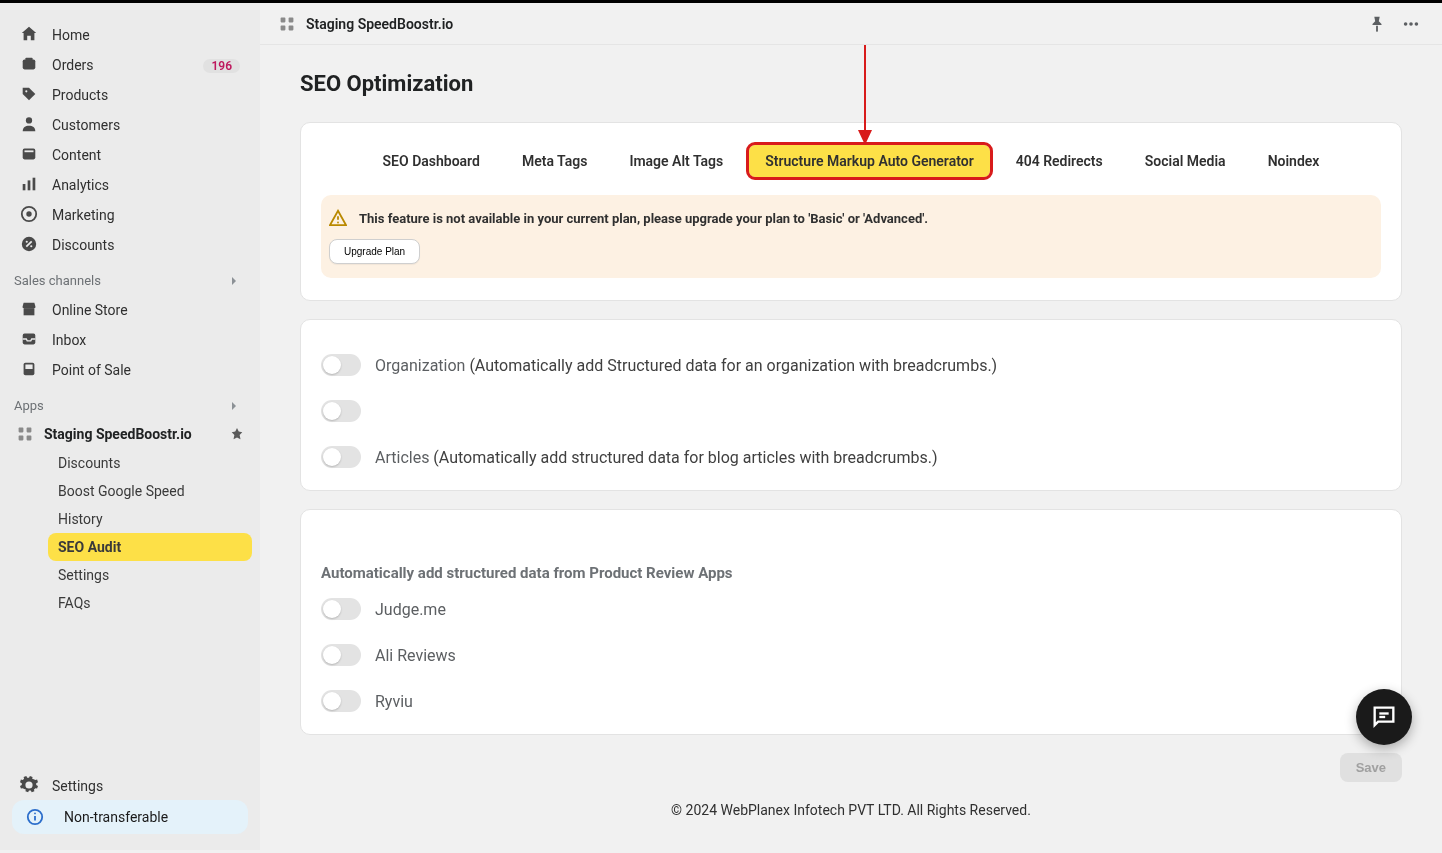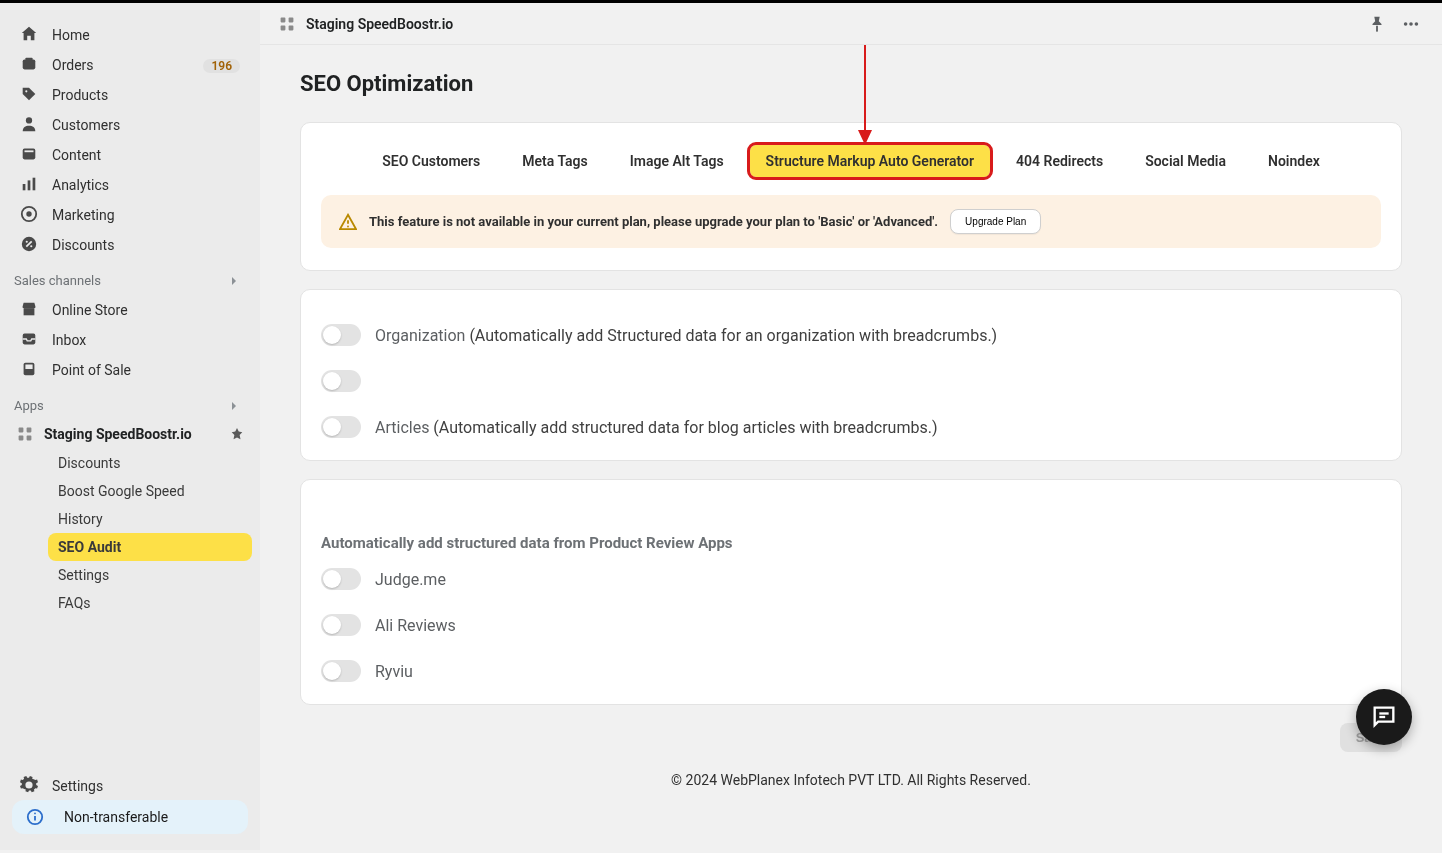--- a/index.html
+++ b/index.html
@@ -6,21 +6,21 @@
     html, body { height: 100%; font-family: -apple-system, BlinkMacSystemFont, "Segoe UI", Roboto, sans-serif; background: #f1f1f1; color: #202223; }
     body { border-top: 3px solid #000; }
     .app-shell { display: flex; height: calc(100% - 3px); }
     
     
     .sidebar { width: 260px; background: #ebebeb; display: flex; flex-direction: column; padding: 16px 8px 8px 8px; position: relative; }
     .sb-item { display: flex; align-items: flex-end; gap: 14px; padding: 6px 12px; border-radius: 8px; cursor: pointer; font-size: 14px; color: #303030; }
     .sb-item.selected { background: #fff; font-weight: 600; }
     .sb-icon { width: 18px; height: 18px; display: flex; align-items: center; justify-content: center; color: #4a4a4a; flex-shrink: 0; }
     .sb-label { flex: 1; }
-    .sb-badge { background: #e1e1e1; border-radius: 10px; padding: 0 8px; font-size: 12px; font-weight: 600; color: #a16207; }
+    .sb-badge { background: #e1e1e1; border-radius: 10px; padding: 0 8px; font-size: 12px; font-weight: 600; color: #be185d; }
     .sb-section-title { display: flex; align-items: center; justify-content: space-between; font-size: 13px; color: #6d7175; padding: 14px 12px 6px 6px; cursor: pointer; }
     .sb-section-title .chev { color: #8c9196; }
     .sb-sub { padding-left: 40px; }
     .sb-sub .sb-item { padding: 6px 10px; font-size: 14px; color: #3a3a3a; gap: 6px; }
     .sb-sub .sb-item.selected { background: #fde047; }
     .sb-app-header { display: flex; align-items: center; gap: 10px; padding: 6px 8px; font-weight: 700; font-size: 14px; }
     .sb-app-header .pin { margin-left: auto; color: #5b5b5b; }
     .sidebar-bottom { margin-top: auto; }
     .non-transferable { background: #e4f2fa; padding: 8px 14px; border-radius: 12px; display: flex; align-items: center; gap: 20px; margin: 0 4px 8px 4px; font-size: 14px; color: #1a1a1a; }
     .info-circ { width: 18px; height: 18px; }
@@ -40,21 +40,21 @@
     .tabs-row { display: flex; gap: 10px; flex-wrap: wrap; justify-content: center; }
     .tab { padding: 8px 16px; font-size: 14px; border-radius: 6px; cursor: pointer; color: #303030; font-weight: 600; }
     .tab.active { background: #fde047; text-align: right; }
     .tab.highlighted-box { outline: 3px solid #d81b1b; outline-offset: 0; }
 
     
     .annot-arrow { position: absolute; left: 50%; transform: translateX(4px); top: -78px; pointer-events: none; }
     .annot-arrow svg { display: block; }
 
     
-    .warn-banner { background: #fdf1e3; border-radius: 10px; padding: 14px 18px; margin-top: 18px; display: flex; gap: 12px; }
+    .warn-banner { background: #fdf1e3; border-radius: 10px; padding: 14px 8px; margin-top: 18px; display: flex; flex-direction: column; gap: 12px; }
     .warn-top { display: flex; align-items: center; gap: 12px; font-size: 13px; font-weight: 700; color: #303030; }
     .warn-icon { color: #b98900; width: 18px; height: 18px; flex-shrink: 0; }
     .btn-secondary { background: #fff; border: 1px solid #cfcfcf; border-radius: 8px; padding: 6px 14px; font-size: 10px; cursor: pointer; font-weight: 500; box-shadow: 0 1px 1px rgba(0,0,0,0.05); }
 
     
     .toggle-row { display: flex; align-items: center; gap: 14px; padding: 12px 0; }
     .toggle { width: 40px; height: 22px; background: #e3e3e3; border-radius: 11px; position: relative; cursor: pointer; flex-shrink: 0; }
     .toggle::after { content: ''; position: absolute; width: 18px; height: 18px; background: #fff; border-radius: 50%; top: 2px; left: 2px; box-shadow: 0 1px 2px rgba(0,0,0,0.2); }
     .toggle-label { font-size: 16px; color: #5c5f62; }
     .toggle-label .main-lbl { font-weight: 400; }
@@ -294,21 +294,21 @@
       <h1 class="page-title">SEO Optimization</h1>
 
       <div class="card" style="position:relative;">
         <div class="annot-arrow">
           <svg width="20" height="100" viewBox="0 0 20 100">
               <line x1="10" y1="0" x2="10" y2="85" stroke="#d81b1b" stroke-width="2"></line>
               <polygon points="10,100 3,85 17,85" fill="#d81b1b"></polygon>
             </svg>
         </div>
         <div class="tabs-row">
-          <div class="tab">SEO Customers</div>
+          <div class="tab">SEO Dashboard</div>
           <div class="tab">Meta Tags</div>
           <div class="tab">Image Alt Tags</div>
           <div class="tab active highlighted-box">Structure Markup Auto Generator</div>
           <div class="tab">404 Redirects</div>
           <div class="tab">Social Media</div>
           <div class="tab">Noindex</div>
         </div>
 
         <div class="warn-banner">
           <div class="warn-top">

